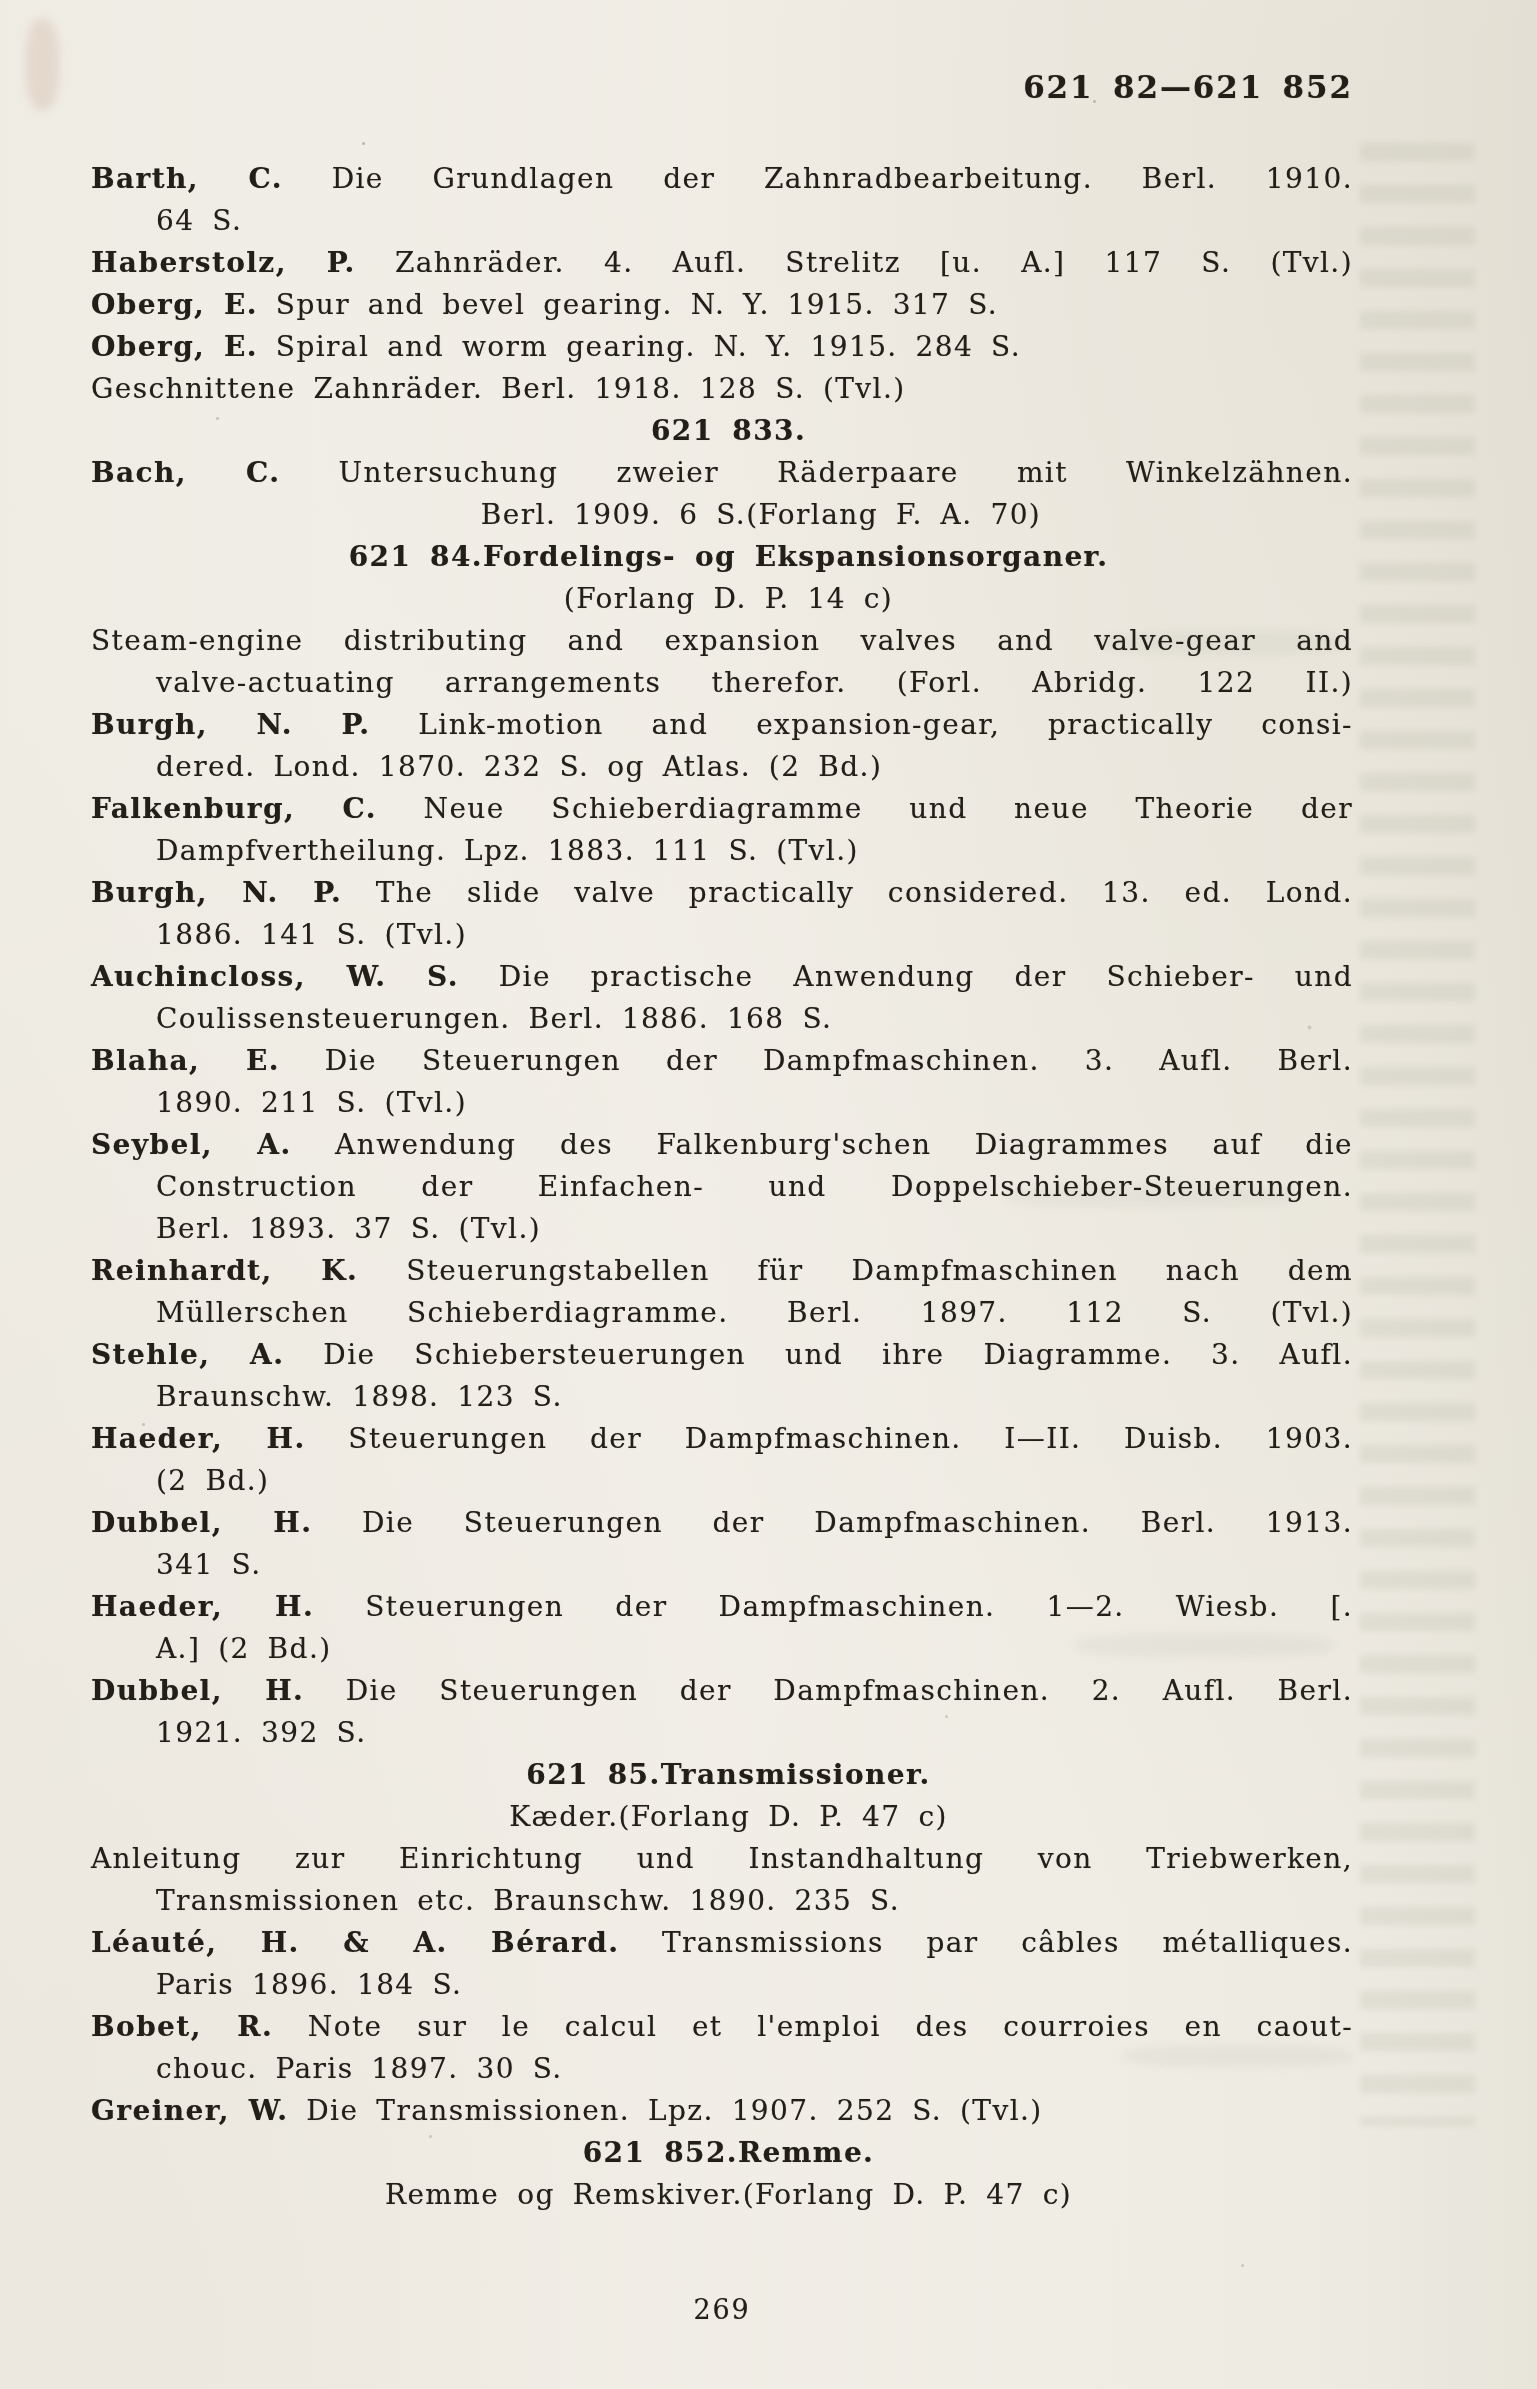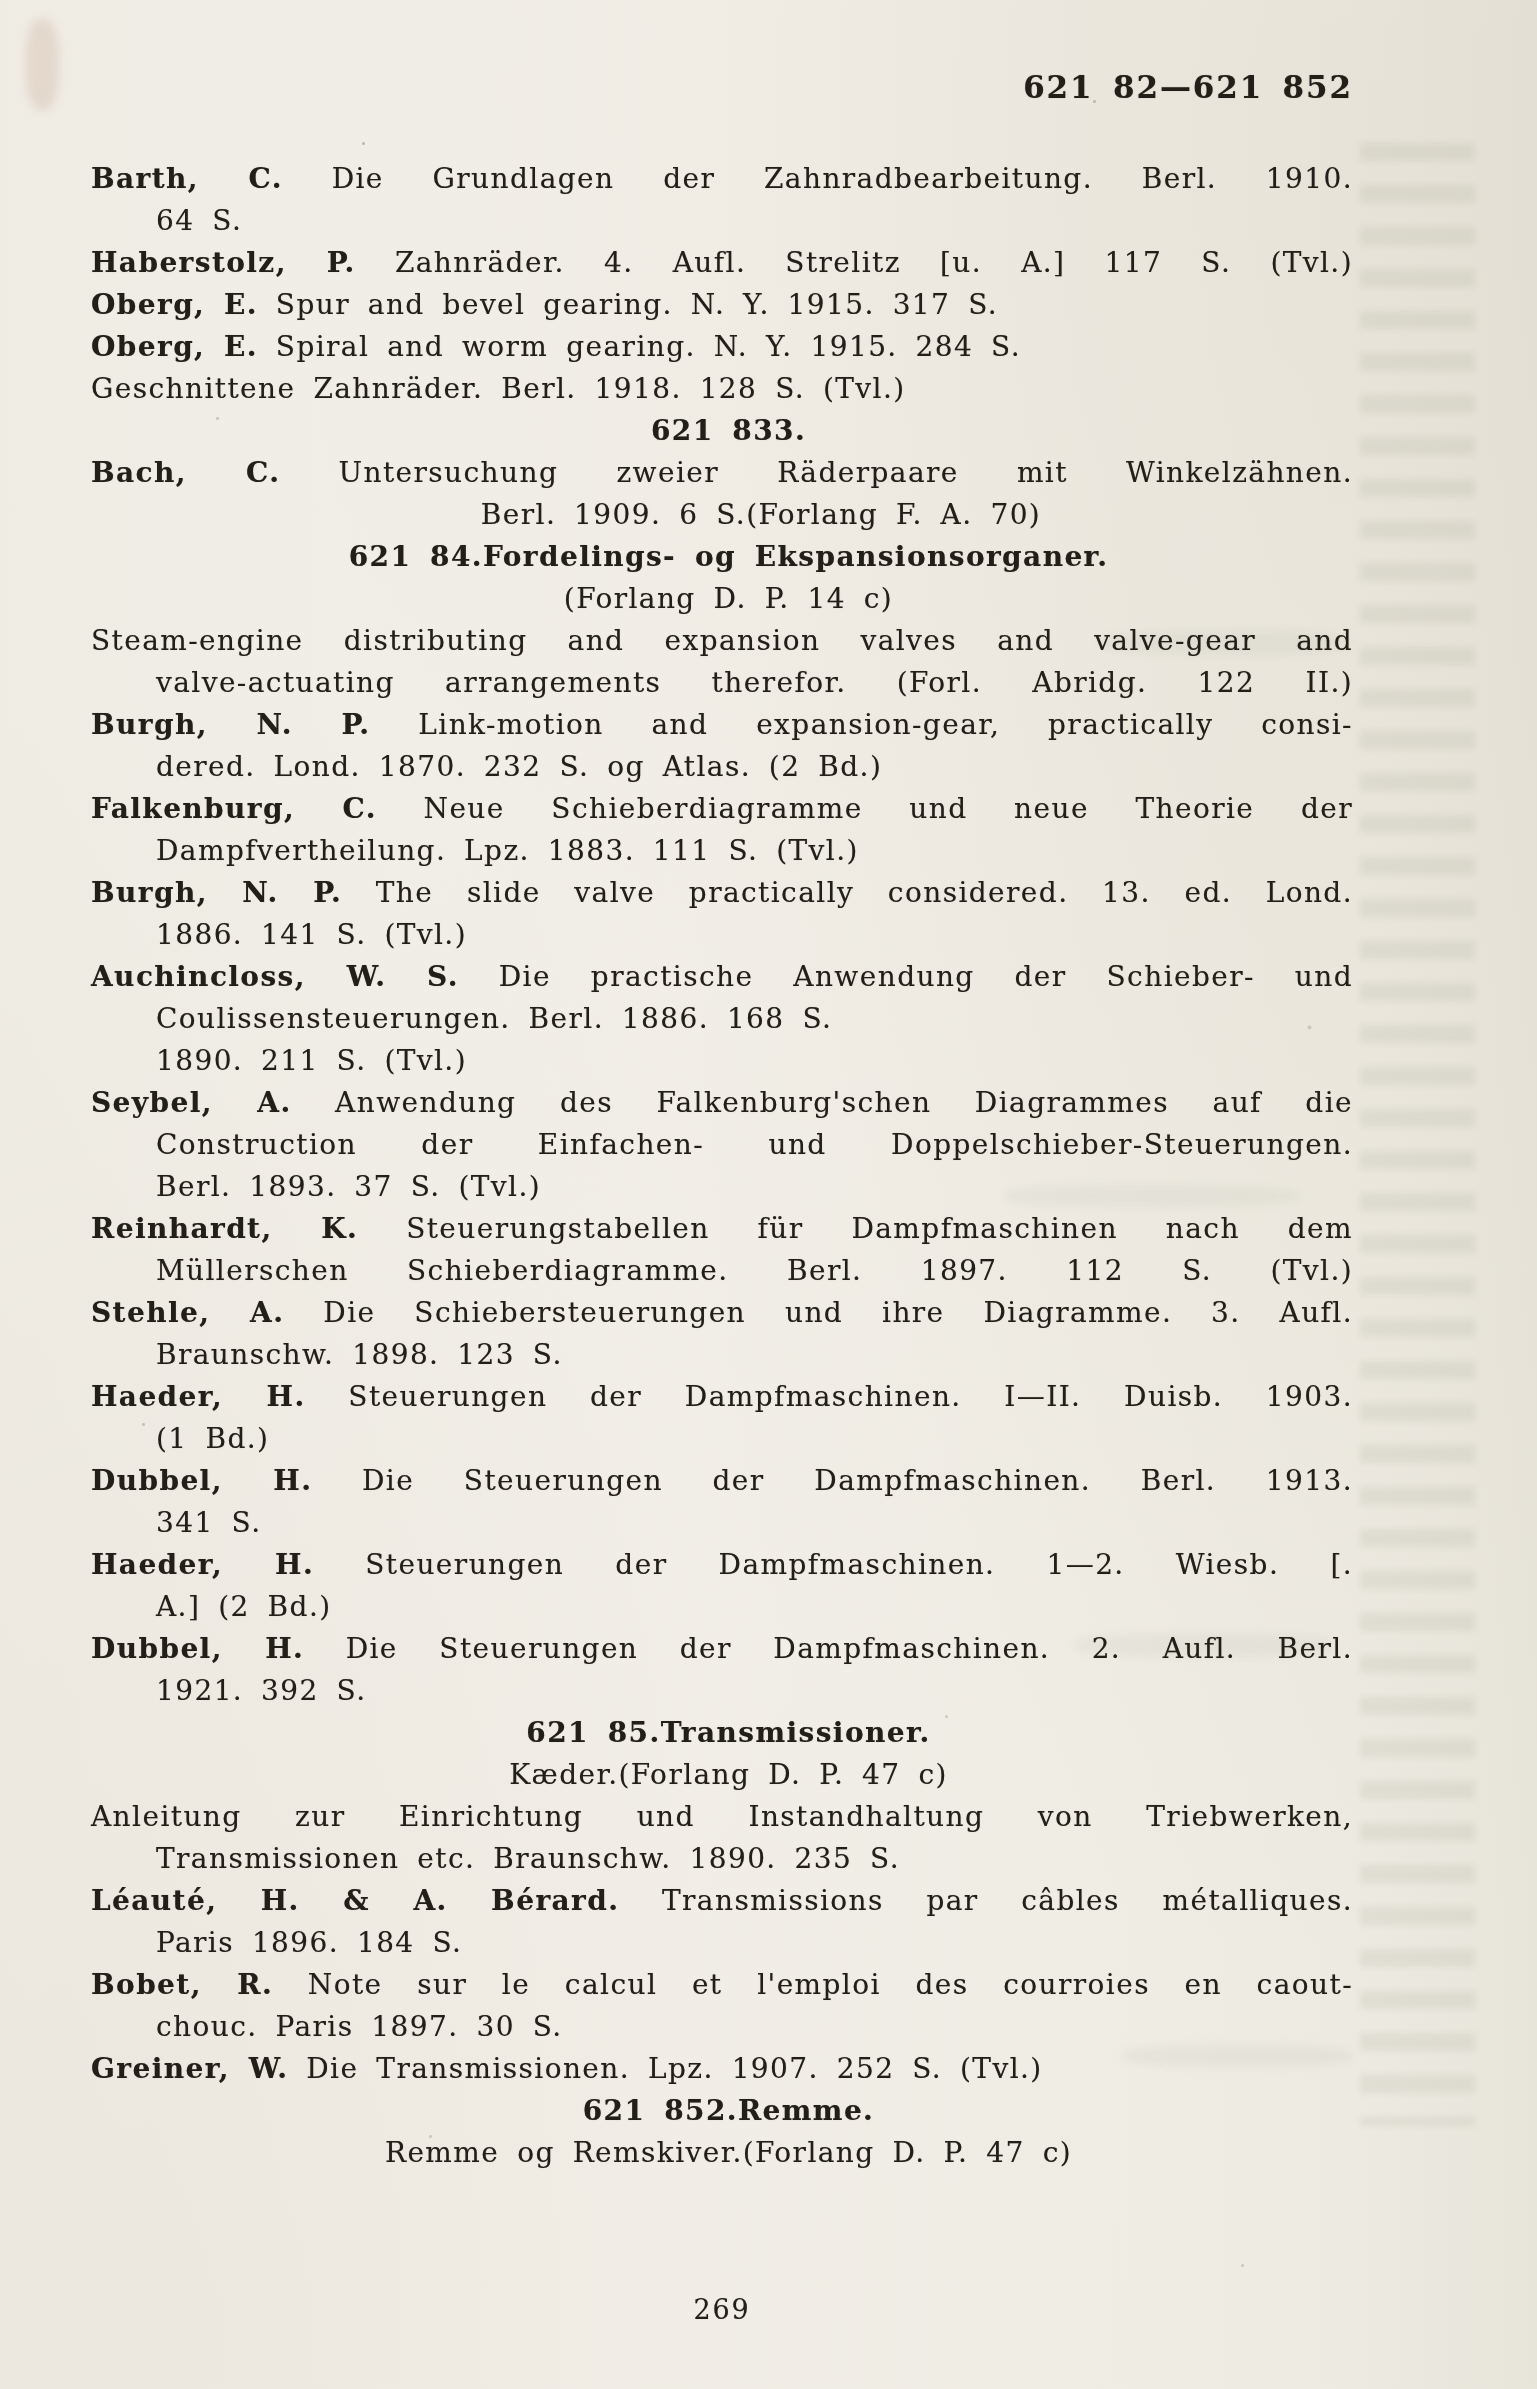--- a/index.html
+++ b/index.html
@@ -105,30 +105,31 @@
       <div class="line justify"><span>Steam-engine distributing and expansion valves and valve-gear and</span></div>
       <div class="line indent justify"><span>valve-actuating arrangements therefor. (Forl. Abridg. 122 II.)</span></div>
       <div class="line justify"><b>Burgh, N. P.</b> <span>Link-motion and expansion-gear, practically consi-</span></div>
       <div class="line indent"><span>dered. Lond. 1870. 232 S. og Atlas. (2 Bd.)</span></div>
       <div class="line justify"><b>Falkenburg, C.</b> <span>Neue Schieberdiagramme und neue Theorie der</span></div>
       <div class="line indent"><span>Dampfvertheilung. Lpz. 1883. 111 S. (Tvl.)</span></div>
       <div class="line justify"><b>Burgh, N. P.</b> <span>The slide valve practically considered. 13. ed. Lond.</span></div>
       <div class="line indent"><span>1886. 141 S. (Tvl.)</span></div>
       <div class="line justify"><b>Auchincloss, W. S.</b> <span>Die practische Anwendung der Schieber- und</span></div>
       <div class="line indent"><span>Coulissensteuerungen. Berl. 1886. 168 S.</span></div>
+      <div class="line justify"><b>Blaha, E.</b> <span>Die Steuerungen der Dampfmaschinen. 3. Aufl. Berl.</span></div>
       <div class="line indent"><span>1890. 211 S. (Tvl.)</span></div>
       <div class="line justify"><b>Seybel, A.</b> <span>Anwendung des Falkenburg'schen Diagrammes auf die</span></div>
       <div class="line indent justify"><span>Construction der Einfachen- und Doppelschieber-Steuerungen.</span></div>
       <div class="line indent"><span>Berl. 1893. 37 S. (Tvl.)</span></div>
       <div class="line justify"><b>Reinhardt, K.</b> <span>Steuerungstabellen für Dampfmaschinen nach dem</span></div>
       <div class="line indent justify"><span>Müllerschen Schieberdiagramme. Berl. 1897. 112 S. (Tvl.)</span></div>
       <div class="line justify"><b>Stehle, A.</b> <span>Die Schiebersteuerungen und ihre Diagramme. 3. Aufl.</span></div>
       <div class="line indent"><span>Braunschw. 1898. 123 S.</span></div>
       <div class="line justify"><b>Haeder, H.</b> <span>Steuerungen der Dampfmaschinen. I—II. Duisb. 1903.</span></div>
-      <div class="line indent"><span>(1 Bd.)</span></div>
+      <div class="line indent"><span>(2 Bd.)</span></div>
       <div class="line justify"><b>Dubbel, H.</b> <span>Die Steuerungen der Dampfmaschinen. Berl. 1913.</span></div>
       <div class="line indent"><span>341 S.</span></div>
       <div class="line justify"><b>Haeder, H.</b> <span>Steuerungen der Dampfmaschinen. 1—2. Wiesb. [.</span></div>
       <div class="line indent"><span>A.] (2 Bd.)</span></div>
       <div class="line justify"><b>Dubbel, H.</b> <span>Die Steuerungen der Dampfmaschinen. 2. Aufl. Berl.</span></div>
       <div class="line indent"><span>1921. 392 S.</span></div>
       <div class="line split">
         <b>621 85.</b>
         <b>Transmissioner.</b>
       </div>

